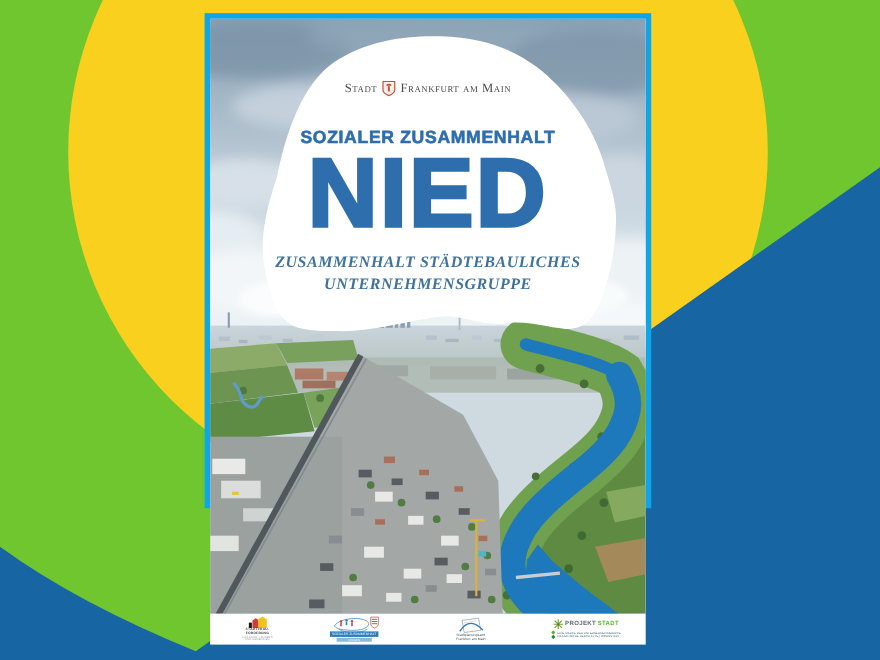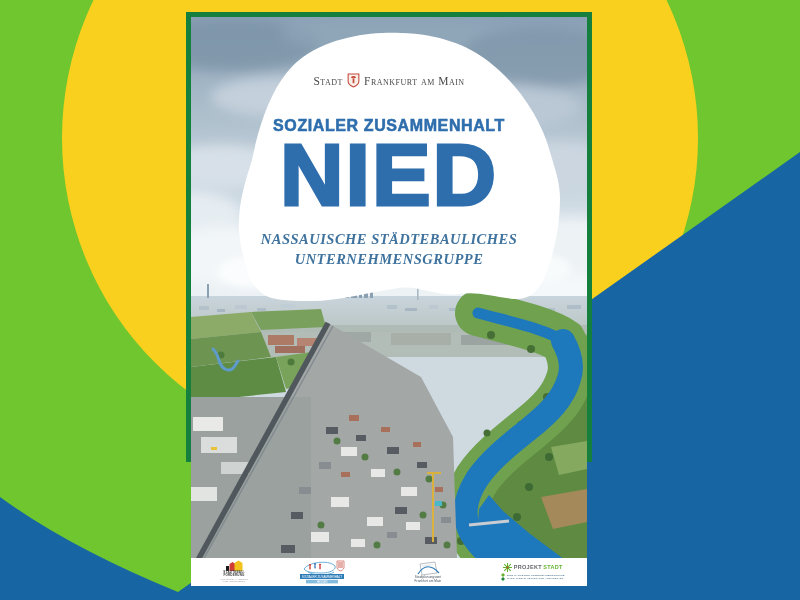--- a/index.html
+++ b/index.html
@@ -1,19 +1,19 @@
 <!DOCTYPE html>
 <html><head>
 <meta charset="utf-8">
 <style>
   html,body{margin:0;padding:0;background:#444;}
   .stage{position:relative;width:800px;height:600px;overflow:hidden;font-family:"Liberation Sans",sans-serif;}
   .bg{position:absolute;left:0;top:0;}
   
-  .card{position:absolute;left:186px;top:12px;width:406px;height:450px;background:#15803d;box-sizing:border-box;padding:5px 5px 0 5px;}
+  .card{position:absolute;left:186px;top:12px;width:406px;height:450px;background:#0ea5e9;box-sizing:border-box;padding:5px 5px 0 5px;}
   .photo{position:relative;width:396px;height:541px;overflow:hidden;background:#cfd9e0;}
   .photo-svg{position:absolute;left:0;top:0;width:396px;height:541px;display:block;}
   
   .publisher{position:absolute;top:56px;left:0;width:100%;display:flex;justify-content:center;align-items:center;gap:4px;
     font-family:"Liberation Serif",serif;font-variant:small-caps;font-size:11.5px;letter-spacing:.5px;color:#4a4a4a;z-index:3;}
   .crest{display:block;}
   .kicker{position:absolute;top:100px;left:0;width:100%;text-align:center;z-index:3;
     font-size:16px;font-weight:bold;color:#2e6ead;letter-spacing:.6px;-webkit-text-stroke:.55px #2e6ead;}
   .title{position:absolute;top:114px;left:0;width:100%;text-align:center;z-index:3;line-height:1;
     font-size:88px;font-weight:bold;color:#2e6ead;letter-spacing:2px;-webkit-text-stroke:3px #2e6ead;}
@@ -268,21 +268,21 @@
           <path d="M1,1 H11 V8 C11,11 6,13 6,13 C6,13 1,11 1,8 Z" fill="#FBEFEA" stroke="#C44A3C" stroke-width="1"></path>
           <path d="M3.5,4 C5,2.5 7,2.5 8.5,4 C7.5,5 7,5 6,4.5 C5,5 4.5,5 3.5,4 Z" fill="#C44A3C"></path>
           <rect x="5.2" y="5" width="1.6" height="4.5" fill="#C44A3C"></rect>
         </svg>
         <span>Frankfurt am Main</span>
       </div>
 
       <div class="kicker">SOZIALER ZUSAMMENHALT</div>
       <div class="title">NIED</div>
       <div class="subtitle">
-        <span>NASSAUISCHE STÄDTEBAULICHES</span>
+        <span>ZUSAMMENHALT STÄDTEBAULICHES</span>
         <span>UNTERNEHMENSGRUPPE</span>
       </div>
     </div>
 
     <div class="logobar">
 
       <div class="lg lg1">
         <svg width="17" height="11" viewBox="0 0 17 11">
           <rect x="0" y="6" width="3" height="5" fill="#1A1A1A"></rect>
           <path d="M3.5,11 V4 L6.5,2 L9.5,4 V11 Z" fill="#D03C36"></path>

